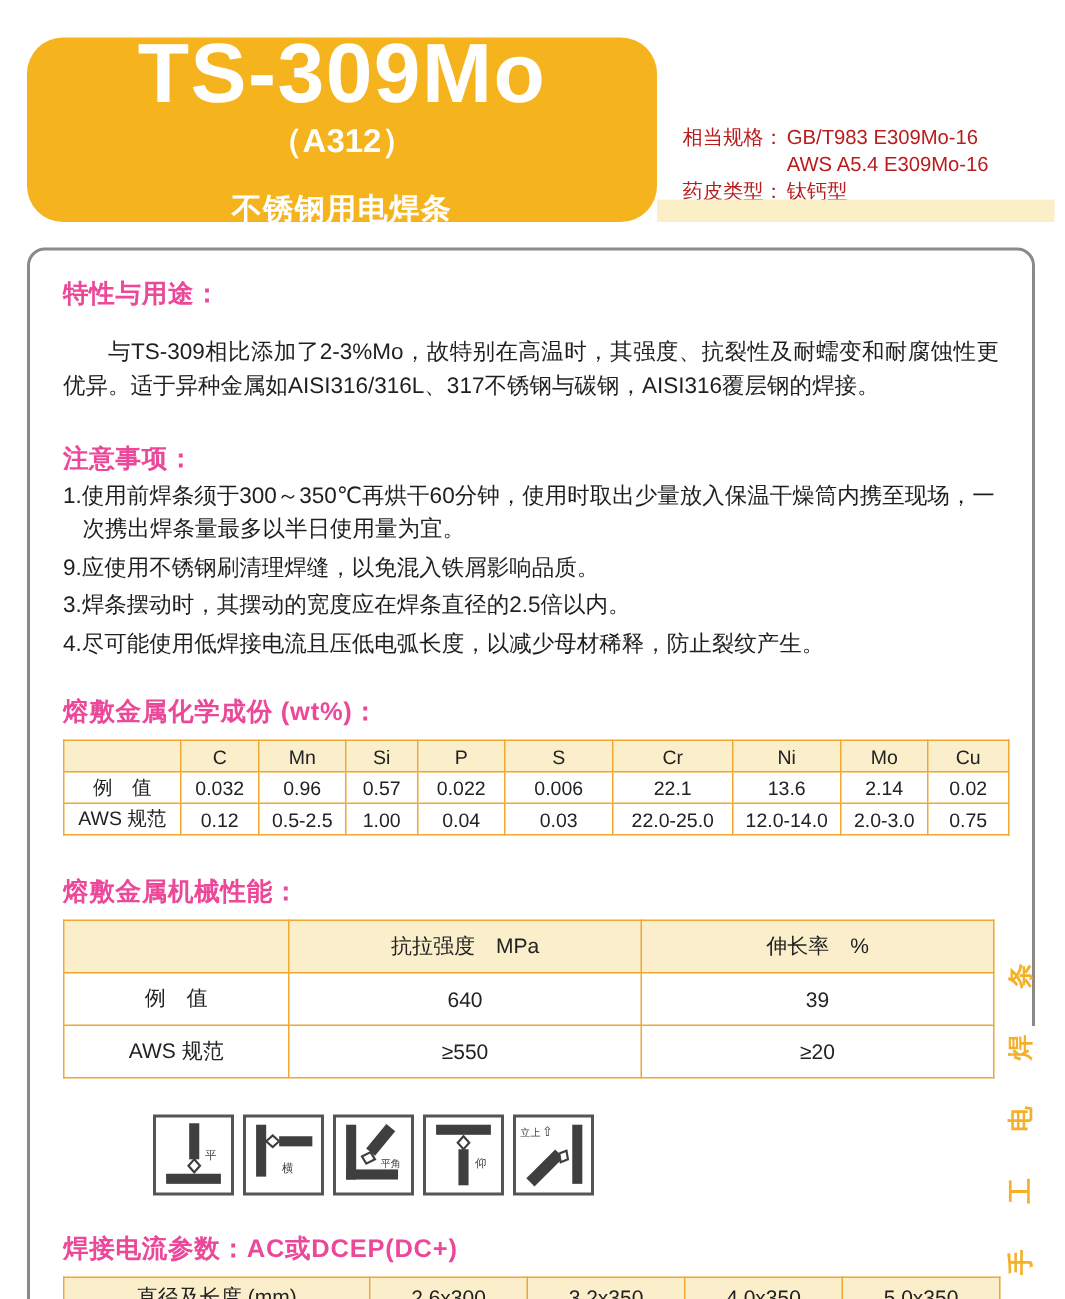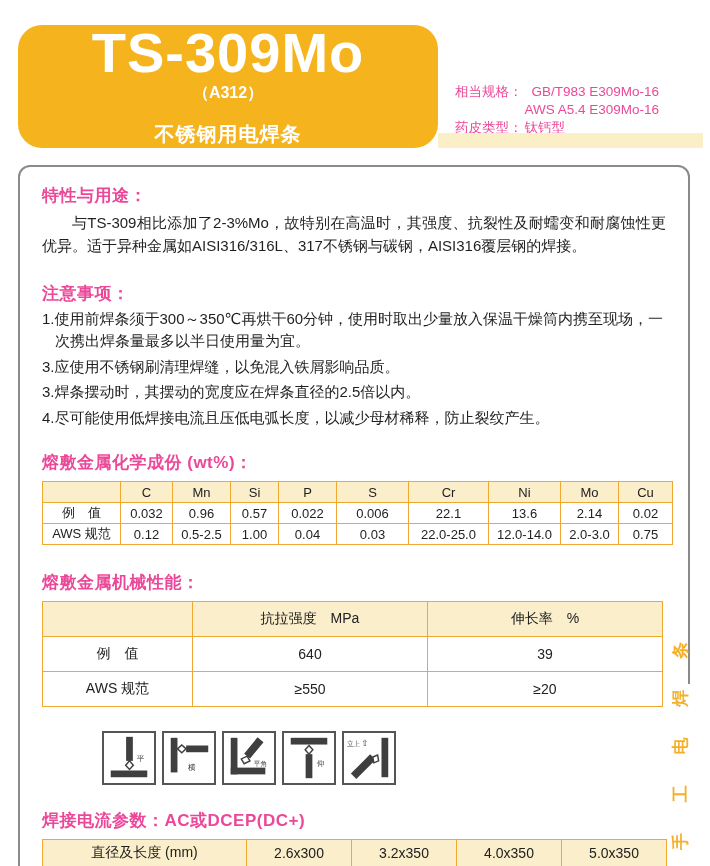--- a/index.html
+++ b/index.html
@@ -4,36 +4,36 @@
 <style>
   * { margin:0; padding:0; box-sizing:border-box; }
   html,body { background:#ffffff; }
   body { font-family:"Liberation Sans","DejaVu Sans",sans-serif; color:#1f1f1f; }
   .page { position:relative; width:710px; height:866px; background:#fff; overflow:hidden; margin:0 auto; }
 
   
   .banner { position:absolute; left:18px; top:25px; width:420px; height:123px;
             background:#F5B41E; display:flex; flex-direction:column; align-items:center; justify-content:center;border-radius:24px; }
   .banner-title { color:#fff; font-weight:bold; font-size:56px; letter-spacing:1px; line-height:1.0; }
-  .banner-sub { color:#fff; font-weight:bold; font-size:16px; margin-top:2px; }
+  .banner-sub { color:#fff; font-weight:bold; font-size:22px; margin-top:2px; }
   .banner-tag { color:#fff; font-weight:bold; font-size:20px; margin-top:17px; letter-spacing:1px; }
 
-  .specs { position:absolute; left:455px; top:83px; font-size:13.5px; color:#ec4899; line-height:1.35;text-align:right; }
+  .specs { position:absolute; left:455px; top:83px; font-size:13.5px; color:#b91c1c; line-height:1.35; }
   .spec-row { display:flex; }
   .spec-label { white-space:nowrap; }
   .spec-vals { margin-left:2px; }
   .cream-strip { position:absolute; left:438px; top:133px; width:265px; height:15px; background:#FBEFC8; }
 
   
   .content-box { position:absolute; left:18px; top:165px; width:672px; height:750px;
                  border:2px solid #8a8a8a; border-radius:12px; padding:17px 22px 0 22px; background:#fff; }
   .right-border-mask { position:absolute; left:680px; top:684px; width:16px; height:182px; background:#fff; }
 
   h2.sec { font-size:17px; font-weight:bold; color:#ec4899; letter-spacing:0.5px; }
-  .features-body { font-size:15px; line-height:1.55; text-indent:2em; margin-top:4px; text-align:justify; }
+  .features-body { font-size:15px; line-height:1.55; text-indent:2em; margin-top:16px; text-align:justify; }
 
   .notes { margin-top:24px; }
   .note-item { font-size:15px; line-height:1.5; padding-left:13px; text-indent:-13px; margin-top:3px; }
 
   
   table { border-collapse:collapse; table-layout:fixed; }
   td, th { border:1.5px solid #F0A830; text-align:center; font-weight:normal; color:#222; padding:0; }
   .hdr { background:#FBEECB; }
 
   .chem-block { margin-top:22px; }
@@ -84,21 +84,21 @@
   <div class="cream-strip"></div>
 
   <div class="content-box">
 
     <h2 class="sec">特性与用途：</h2>
     <p class="features-body">与TS-309相比添加了2-3%Mo，故特别在高温时，其强度、抗裂性及耐蠕变和耐腐蚀性更优异。适于异种金属如AISI316/316L、317不锈钢与碳钢，AISI316覆层钢的焊接。</p>
 
     <div class="notes">
       <h2 class="sec">注意事项：</h2>
       <div class="note-item">1.使用前焊条须于300～350℃再烘干60分钟，使用时取出少量放入保温干燥筒内携至现场，一次携出焊条量最多以半日使用量为宜。</div>
-      <div class="note-item">3.应使用不锈钢刷清理焊缝，以免混入铁屑影响品质。</div>
+      <div class="note-item">9.应使用不锈钢刷清理焊缝，以免混入铁屑影响品质。</div>
       <div class="note-item">3.焊条摆动时，其摆动的宽度应在焊条直径的2.5倍以内。</div>
       <div class="note-item">4.尽可能使用低焊接电流且压低电弧长度，以减少母材稀释，防止裂纹产生。</div>
     </div>
 
     <div class="chem-block">
       <h2 class="sec">熔敷金属化学成份 (wt%)：</h2>
       <table class="chem">
         <colgroup>
           <col style="width:78px">
             <col style="width:52px">

